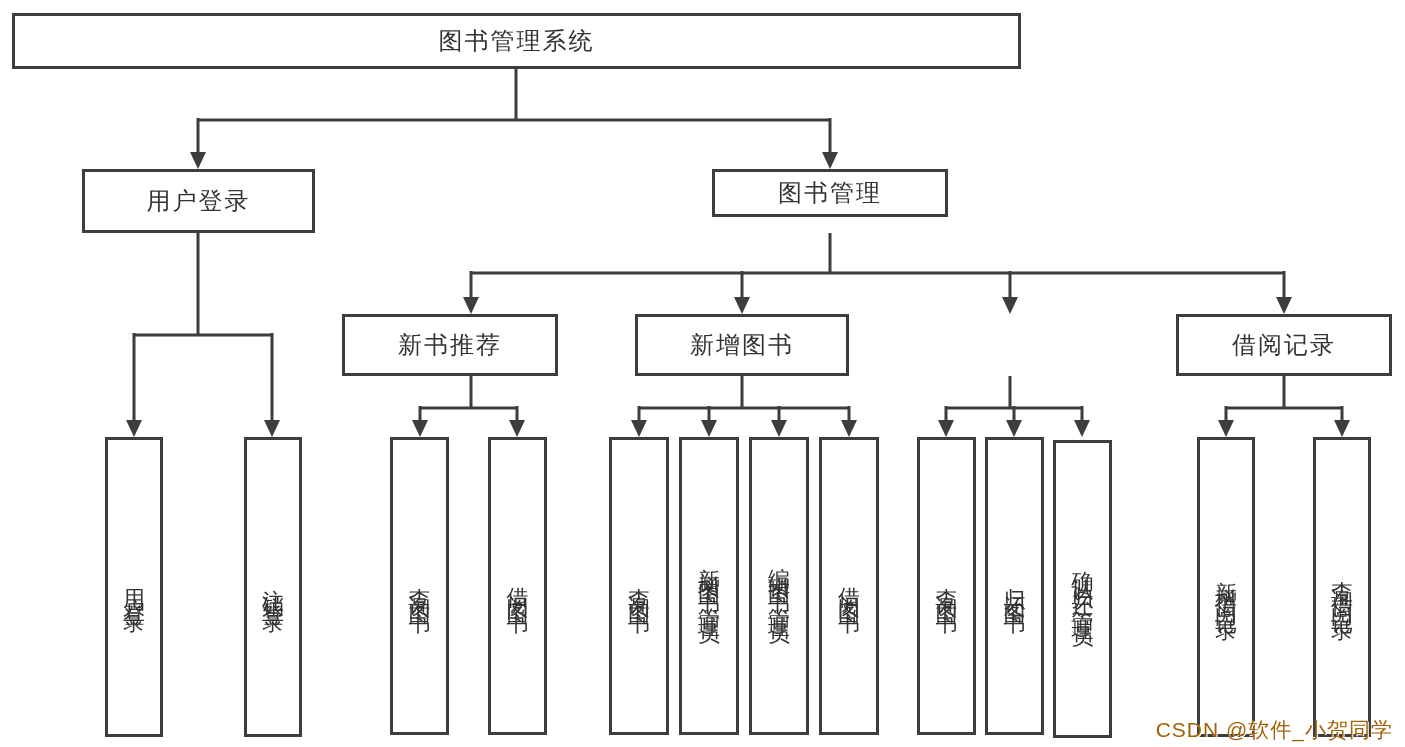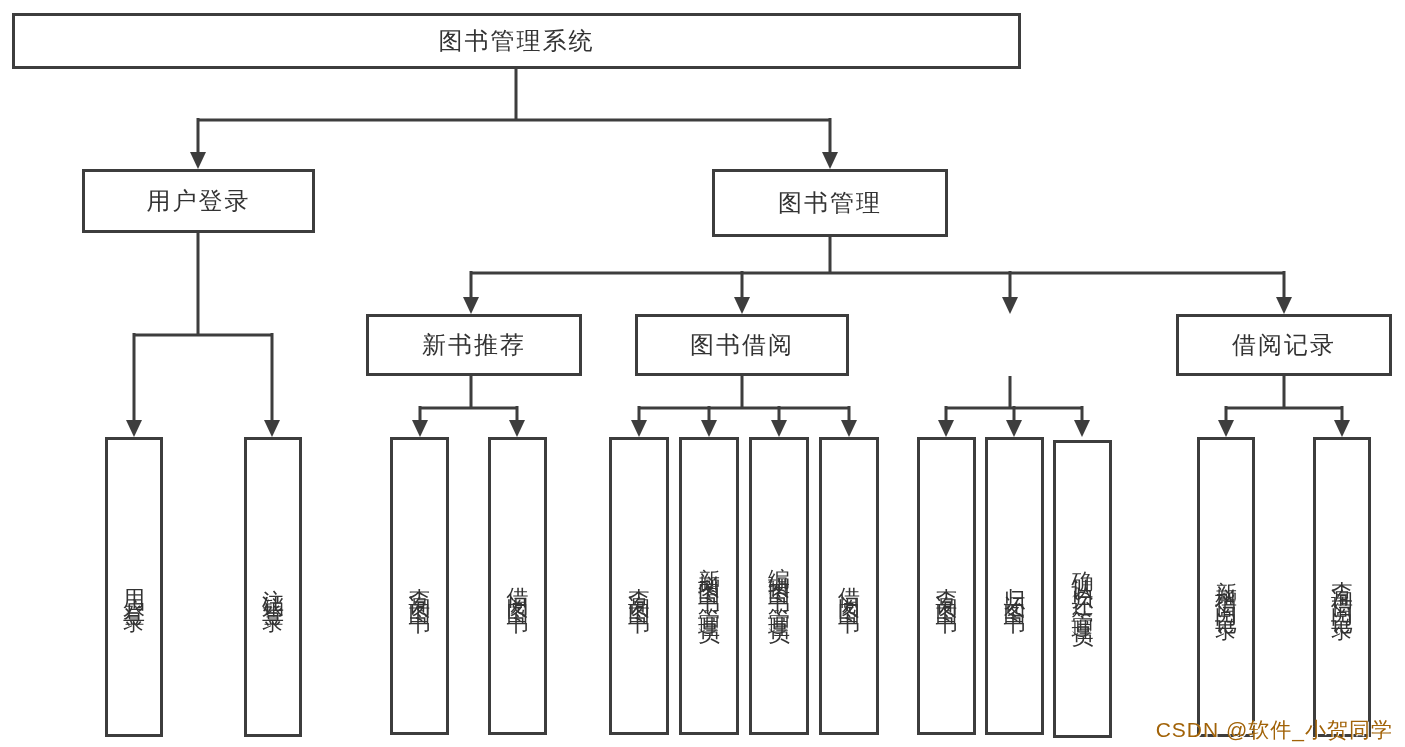--- a/index.html
+++ b/index.html
@@ -103,24 +103,24 @@
       <polygon class="arrowhead" points="1006,420 1022,420 1014,437"></polygon>
       <polygon class="arrowhead" points="1074,420 1090,420 1082,437"></polygon>
       <polygon class="arrowhead" points="1218,420 1234,420 1226,437"></polygon>
       <polygon class="arrowhead" points="1334,420 1350,420 1342,437"></polygon>
     </g>
   </svg>
 
   <div class="node hbox" style="left:12px;top:13px;width:1009px;height:56px">图书管理系统</div>
 
   <div class="node hbox" style="left:82px;top:169px;width:233px;height:64px">用户登录</div>
-  <div class="node hbox" style="left:712px;top:169px;width:236px;height:68px">图书管理</div>
+  <div class="node hbox" style="left:712px;top:169px;width:236px;height:48px">图书管理</div>
 
-  <div class="node hbox" style="left:366px;top:314px;width:216px;height:62px">新书推荐</div>
-  <div class="node hbox" style="left:635px;top:314px;width:214px;height:62px">图书借阅</div>
+  <div class="node hbox" style="left:342px;top:314px;width:216px;height:62px">新书推荐</div>
+  <div class="node hbox" style="left:635px;top:314px;width:214px;height:62px">新增图书</div>
   <div class="node hbox" style="left:1176px;top:314px;width:216px;height:62px">借阅记录</div>
 
   <div class="node vbox" style="left:105px;top:437px;width:58px;height:300px">用户登录</div>
   <div class="node vbox" style="left:244px;top:437px;width:58px;height:300px">注销登录</div>
 
   <div class="node vbox" style="left:390px;top:437px;width:59px;height:298px">查询图书</div>
   <div class="node vbox" style="left:488px;top:437px;width:59px;height:298px">借阅图书</div>
 
   <div class="node vbox" style="left:609px;top:437px;width:60px;height:298px">查询图书</div>
   <div class="node vbox" style="left:679px;top:437px;width:60px;height:298px">新增图书（管理员）</div>

